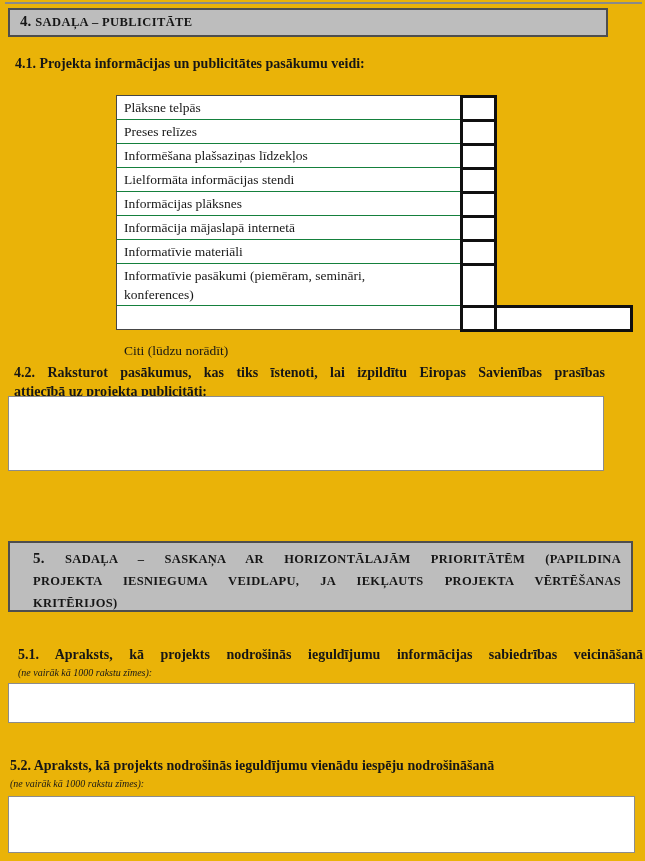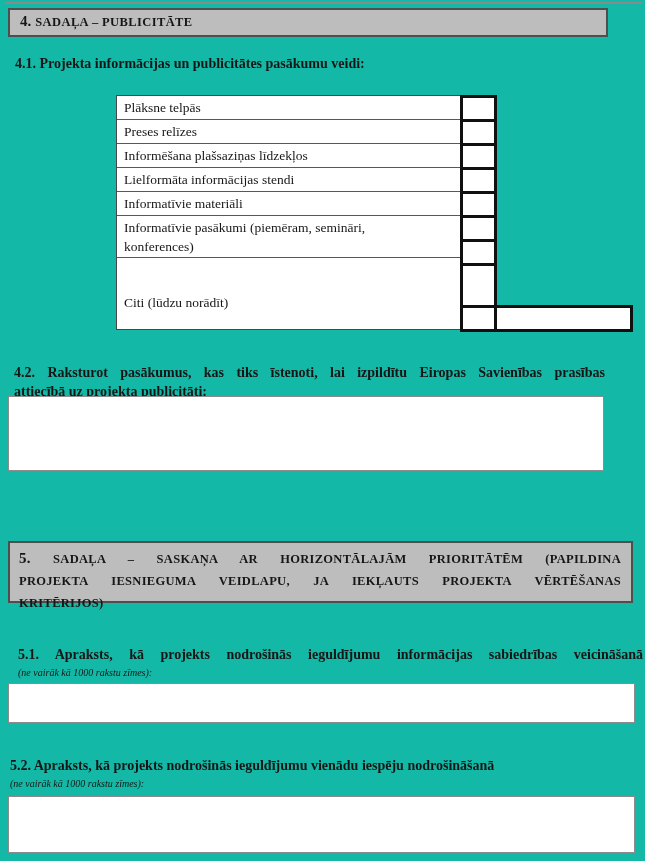--- a/index.html
+++ b/index.html
@@ -2,33 +2,33 @@
 <html><head>
 <meta charset="utf-8">
 <style>
   * { margin: 0; padding: 0; box-sizing: border-box; }
   html, body { background: #ffffff; }
   body {
     width: 645px; height: 861px;
     font-family: "Liberation Serif", "DejaVu Serif", serif;
     color: #161616;
   }
-  .page { position: relative; width: 645px; height: 861px; background: #14b8a6; overflow: hidden; }
+  .page { position: relative; width: 645px; height: 861px; background: #eab308; overflow: hidden; }
   .abs { position: absolute; }
 
   
   .top-rule { left: 5px; top: 2px; width: 637px; height: 2px; background: #8a8a8a; }
 
   
   .gray-head { background: #bdbdbd; border: 2px solid #4e4e4e; }
   .sec4-bar { left: 8px; top: 8px; width: 600px; height: 29px; padding: 2px 6px 0 10px; white-space: nowrap; }
   .sec-num { font-weight: bold; font-size: 15px; }
   .sec-title { font-weight: bold; font-size: 12.5px; letter-spacing: 0.4px; }
 
-  .sec5-box { left: 8px; top: 541px; width: 625px; height: 62px; padding: 4px 10px 0 9px; }
+  .sec5-box { left: 8px; top: 541px; width: 625px; height: 71px; padding: 4px 10px 0 23px; }
   .sec5-line { font-weight: bold; font-size: 12.5px; line-height: 22px; letter-spacing: 0.3px;
                text-align: justify; text-align-last: justify; }
   .sec5-line.last { text-align: right; text-align-last: left; }
 
   
   .heading { font-weight: bold; font-size: 14px; line-height: 19px; }
   .h41 { left: 15px; top: 54px; width: 610px; }
   .h42 { left: 14px; top: 355px; width: 591px; margin-top: 8px; }
   .h51 { left: 10px; top: 646px; width: 625px; line-height: 17.5px; margin-left: 8px; }
   .h52 { left: 10px; top: 757px; width: 625px; line-height: 17.5px; }
@@ -72,20 +72,22 @@
     <span class="sec-title">SADAĻA – PUBLICITĀTE</span>
   </div>
 
   <div class="abs heading h41">4.1. Projekta informācijas un publicitātes pasākumu veidi:</div>
 
   <div class="abs tbl-text">
     <div class="t-row"><span>Plāksne telpās</span></div>
     <div class="t-row"><span>Preses relīzes</span></div>
     <div class="t-row"><span>Informēšana plašsaziņas līdzekļos</span></div>
     <div class="t-row"><span>Lielformāta informācijas stendi</span></div>
+    <div class="t-row"><span>Informācijas plāksnes</span></div>
+    <div class="t-row"><span>Informācija mājaslapā internetā</span></div>
     <div class="t-row"><span>Informatīvie materiāli</span></div>
     <div class="t-row tall"><span>Informatīvie pasākumi (piemēram, semināri, konferences)</span></div>
     <div class="t-row last"><span>Citi (lūdzu norādīt)</span></div>
   </div>
 
   <div class="cb cb1"></div>
   <div class="cb cb2"></div>
   <div class="cb cb3"></div>
   <div class="cb cb4"></div>
   <div class="cb cb5"></div>

